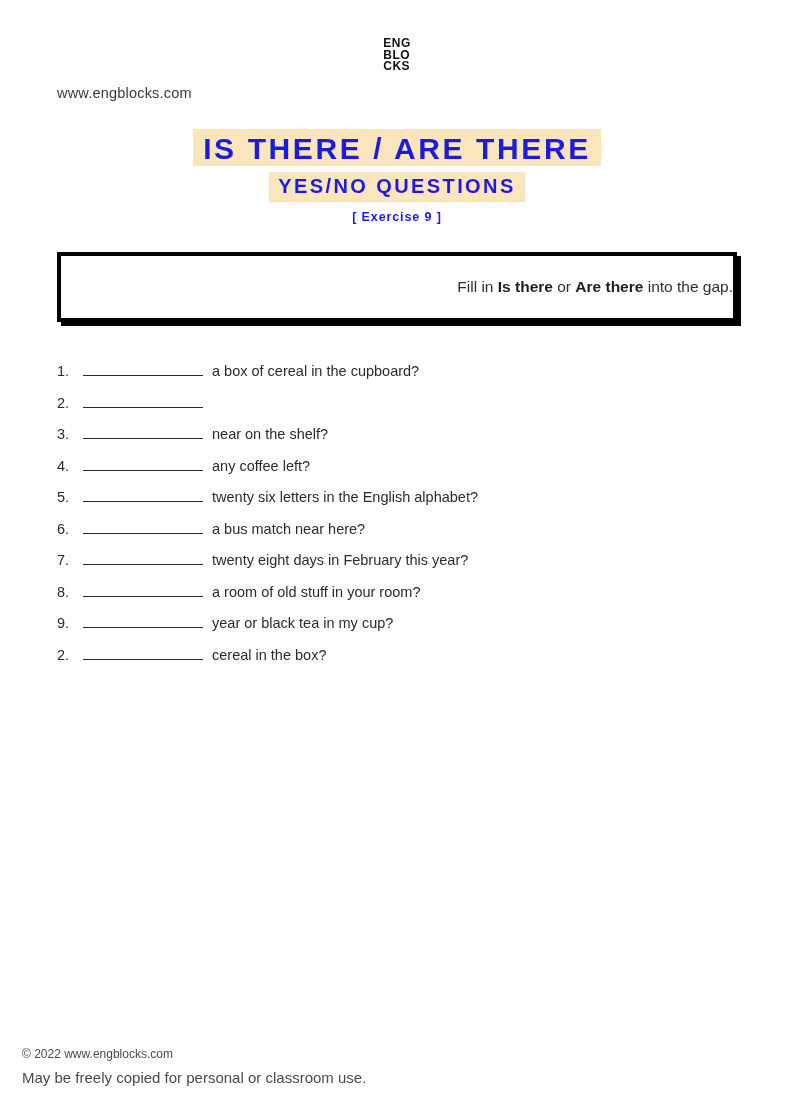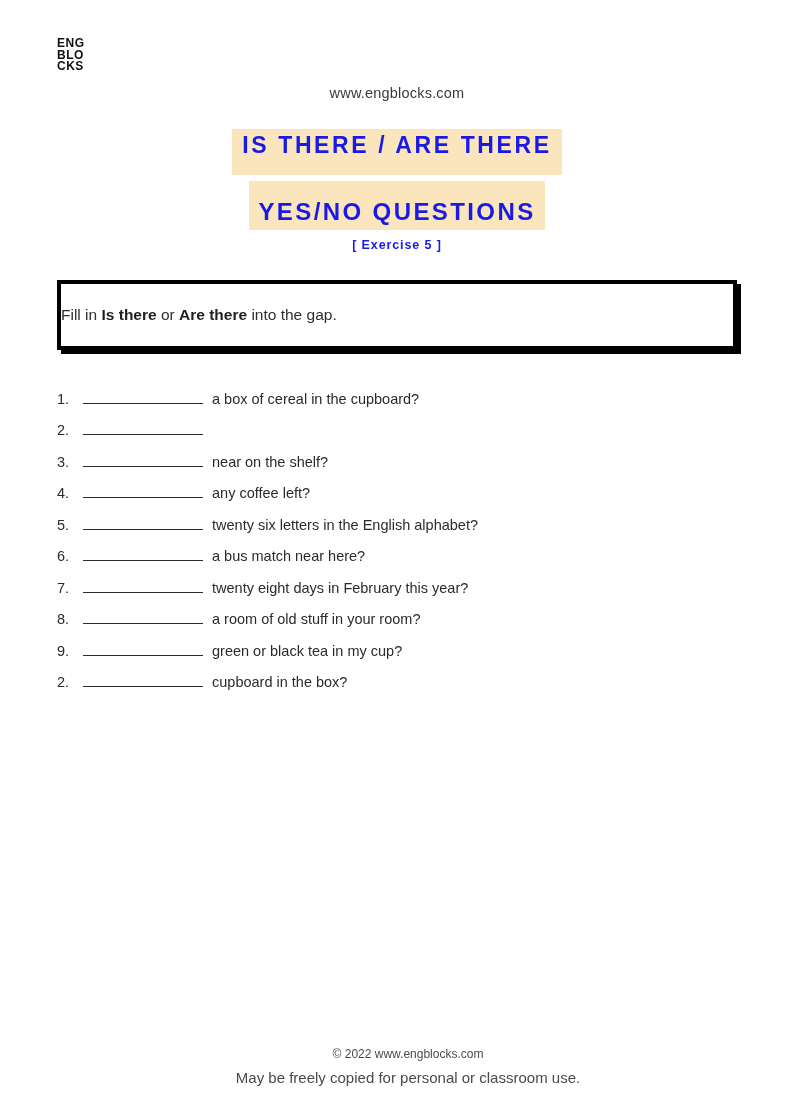--- a/index.html
+++ b/index.html
@@ -20,86 +20,86 @@
     width: 794px;
     height: 1120px;
     box-sizing: border-box;
     padding: 34px 57px 0 57px;
     position: relative;
   }
 
   
   .logo-wrap {
     display: flex;
+    justify-content: center;
     margin-top: 4px;
   }
   .logo {
     font-family: "Liberation Sans", sans-serif;
     font-weight: bold;
     font-size: 12px;
     line-height: 11.5px;
     letter-spacing: 0.5px;
     color: #111111;
     text-align: left;
   }
   .logo div { display: block; }
 
   .site-url {
-    text-align: center;
     font-size: 14.5px;
     color: #3a3a3a;
     margin-top: 12px;
     letter-spacing: 0.2px;
   }
 
   
   .title-block {
     text-align: center;
     margin-top: 28px;
   }
   .title-main {
     display: inline-block;
     background: #fae5bc;
     color: #1a1ae6;
-    font-size: 23px;
+    font-size: 30px;
     font-weight: bold;
     letter-spacing: 2.6px;
-    padding: 3px 10px 17px 10px;
+    padding: 3px 10px 0 10px;
     line-height: 1.15;
   }
   .title-sub-wrap {
     margin-top: 6px;
   }
   .title-sub {
     display: inline-block;
     background: #fae5bc;
     color: #1a1ae6;
-    font-size: 24px;
+    font-size: 20px;
     font-weight: bold;
     letter-spacing: 2.4px;
-    padding: 17px 9px 4px 9px;
+    padding: 3px 9px 4px 9px;
     line-height: 1.15;
   }
   .exercise-label {
     margin-top: 8px;
     color: #1a1ae6;
     font-size: 12.5px;
     font-weight: bold;
     letter-spacing: 0.9px;
   }
 
   
   .instruction-box {
     margin: 28px 0 0 0;
     border: 4px solid #000000;
     background: #ffffff;
     height: 62px;
     display: flex;
     align-items: center;
-    justify-content: flex-start;
+    justify-content: flex-end;
     box-shadow: 4px 4px 0 #000000;
   }
   .instruction-text {
     font-size: 15.5px;
     color: #2e2e2e;
   }
   .instruction-text b { font-weight: bold; color: #1e1e1e; }
 
   
   .exercise-list {
@@ -131,21 +131,21 @@
   .ex-text {
     white-space: nowrap;
   }
 
   
   .footer {
     position: absolute;
     left: 0;
     right: 0;
     bottom: 34px;
-    text-align: center;
+    text-align: left;
     color: #4a4a4a;
     margin-left: 22px;
   }
   .footer .copy { font-size: 12px; }
   .footer .note { font-size: 15px; margin-top: 8px; }
 </style>
 </head>
 <body>
 
 <div class="page">
@@ -156,21 +156,21 @@
       <div>BLO</div>
       <div>CKS</div>
     </div>
   </div>
 
   <div class="site-url">www.engblocks.com</div>
 
   <div class="title-block">
     <div><span class="title-main">IS THERE / ARE THERE</span></div>
     <div class="title-sub-wrap"><span class="title-sub">YES/NO QUESTIONS</span></div>
-    <div class="exercise-label">[ Exercise 5 ]</div>
+    <div class="exercise-label">[ Exercise 9 ]</div>
   </div>
 
   <div class="instruction-box">
     <div class="instruction-text">
       <span>Fill in </span><b>Is there</b><span> or </span><b>Are there</b><span> into the gap.</span>
     </div>
   </div>
 
   <div class="exercise-list">
 
@@ -217,27 +217,27 @@
 
     <div class="ex-row">
       <span class="ex-num">8.</span>
       <span class="ex-gap"></span>
       <span class="ex-text">a room of old stuff in your room?</span>
     </div>
 
     <div class="ex-row">
       <span class="ex-num">9.</span>
       <span class="ex-gap"></span>
-      <span class="ex-text">green or black tea in my cup?</span>
+      <span class="ex-text">year or black tea in my cup?</span>
     </div>
 
     <div class="ex-row">
       <span class="ex-num">2.</span>
       <span class="ex-gap"></span>
-      <span class="ex-text">cupboard in the box?</span>
+      <span class="ex-text">cereal in the box?</span>
     </div>
 
   </div>
 
   <div class="footer">
     <div class="copy">© 2022 www.engblocks.com</div>
     <div class="note">May be freely copied for personal or classroom use.</div>
   </div>
 
 </div>

